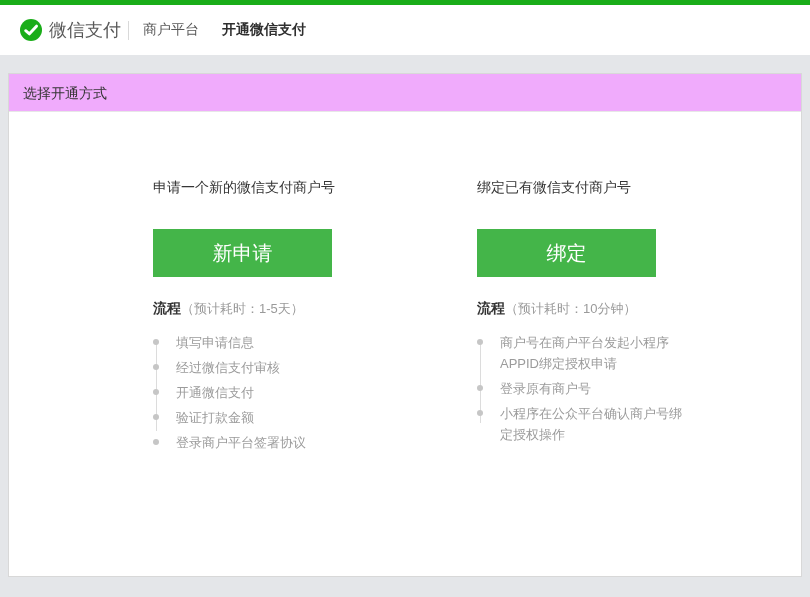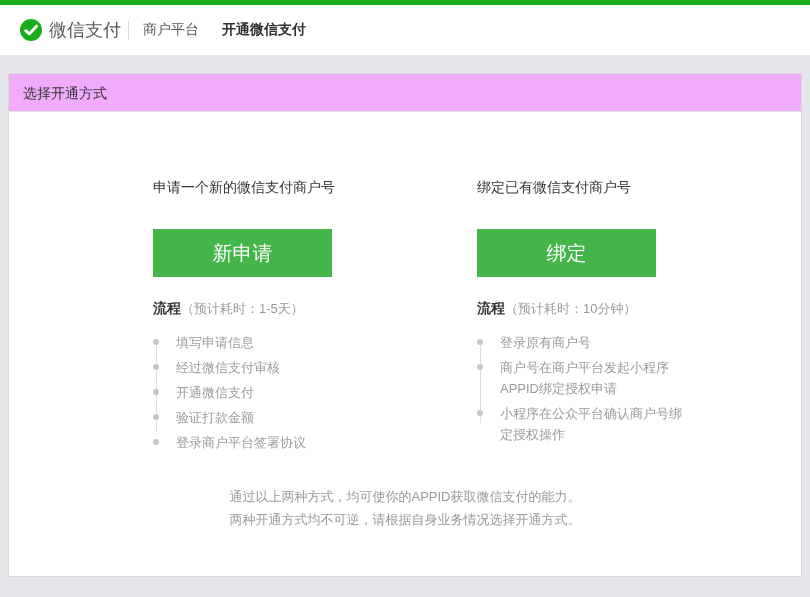--- a/index.html
+++ b/index.html
@@ -122,30 +122,26 @@
           </ul>
         </div>
 
         <div class="col">
           <div class="col-heading">绑定已有微信支付商户号</div>
           <button class="action-btn">绑定</button>
           <div class="process">
             <span class="process-label">流程</span><span class="process-note">（预计耗时：10分钟）</span>
           </div>
           <ul class="steps">
-            <li>登录原有商户号</li>
             <li>商户号在商户平台发起小程序
 APPID绑定授权申请</li>
+            <li>登录原有商户号</li>
             <li>小程序在公众平台确认商户号绑
 定授权操作</li>
           </ul>
         </div>
 
       </div>
 
-      <div class="footer-note">
-        <div>通过以上两种方式，均可使你的APPID获取微信支付的能力。</div>
-        <div>两种开通方式均不可逆，请根据自身业务情况选择开通方式。</div>
-      </div>
 
     </div>
   </div>
 </div>
 
 </body></html>

